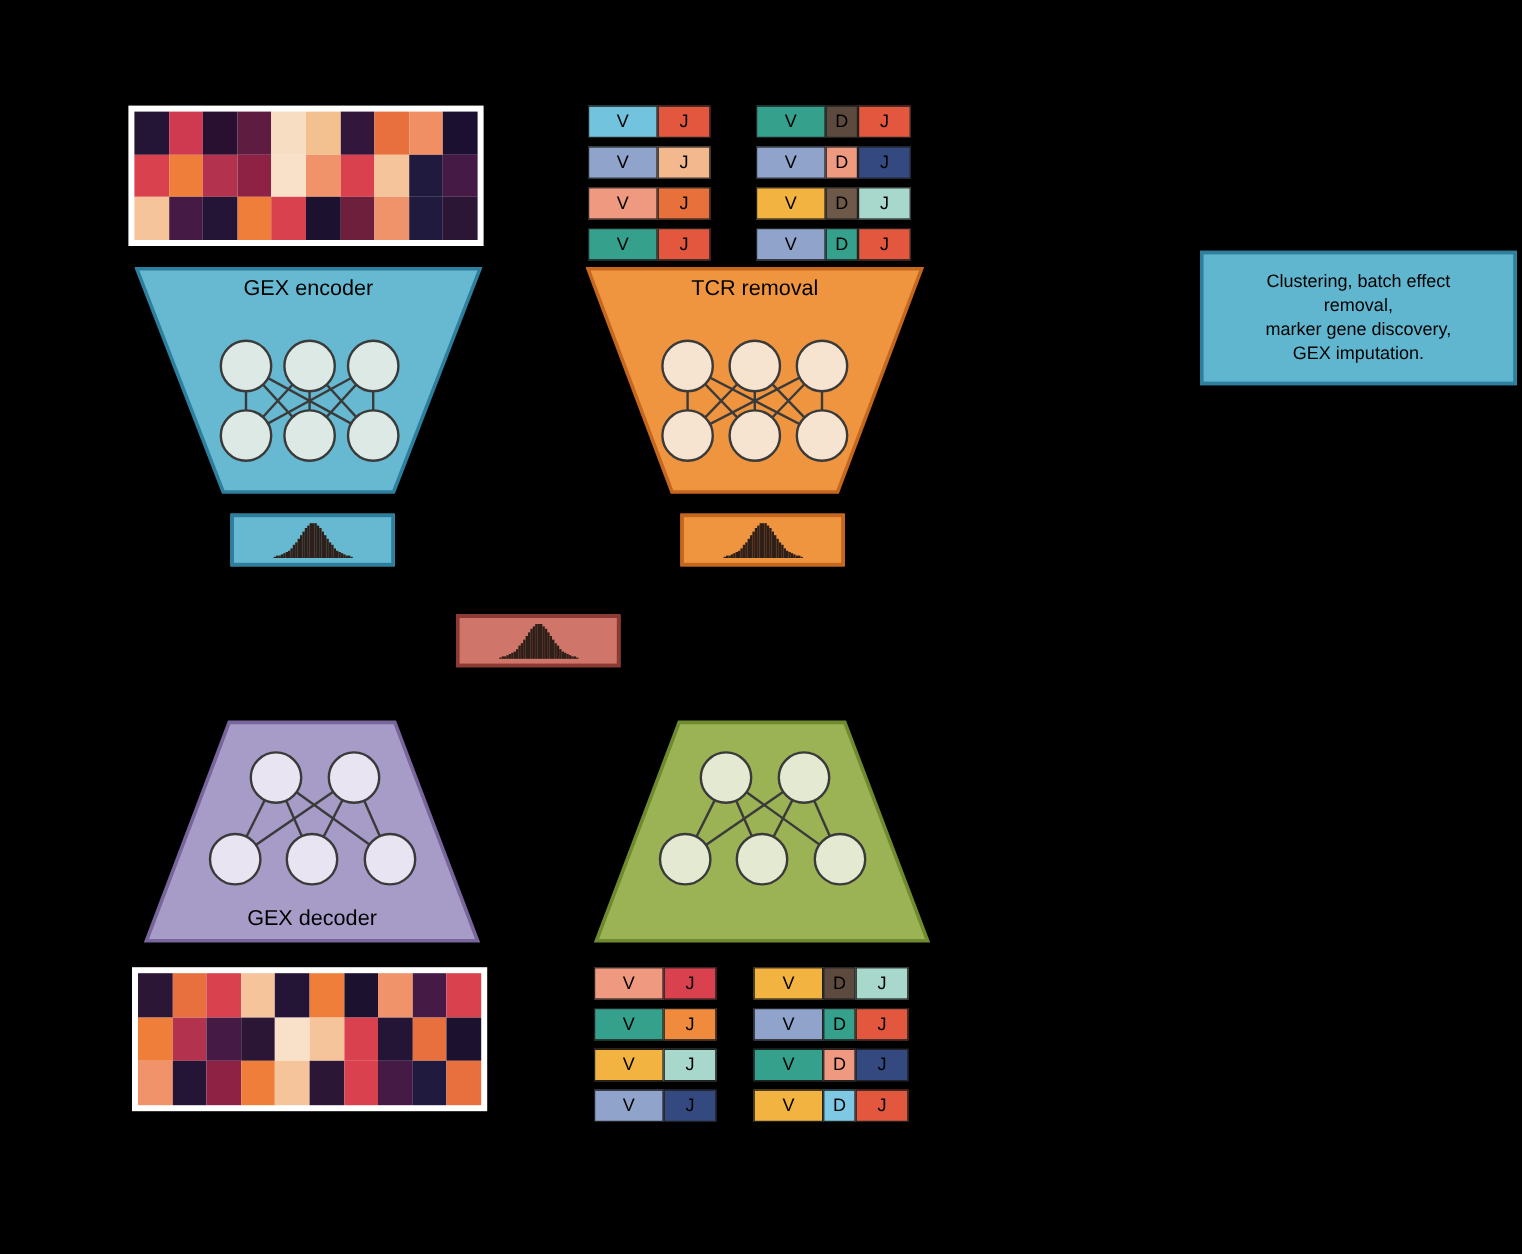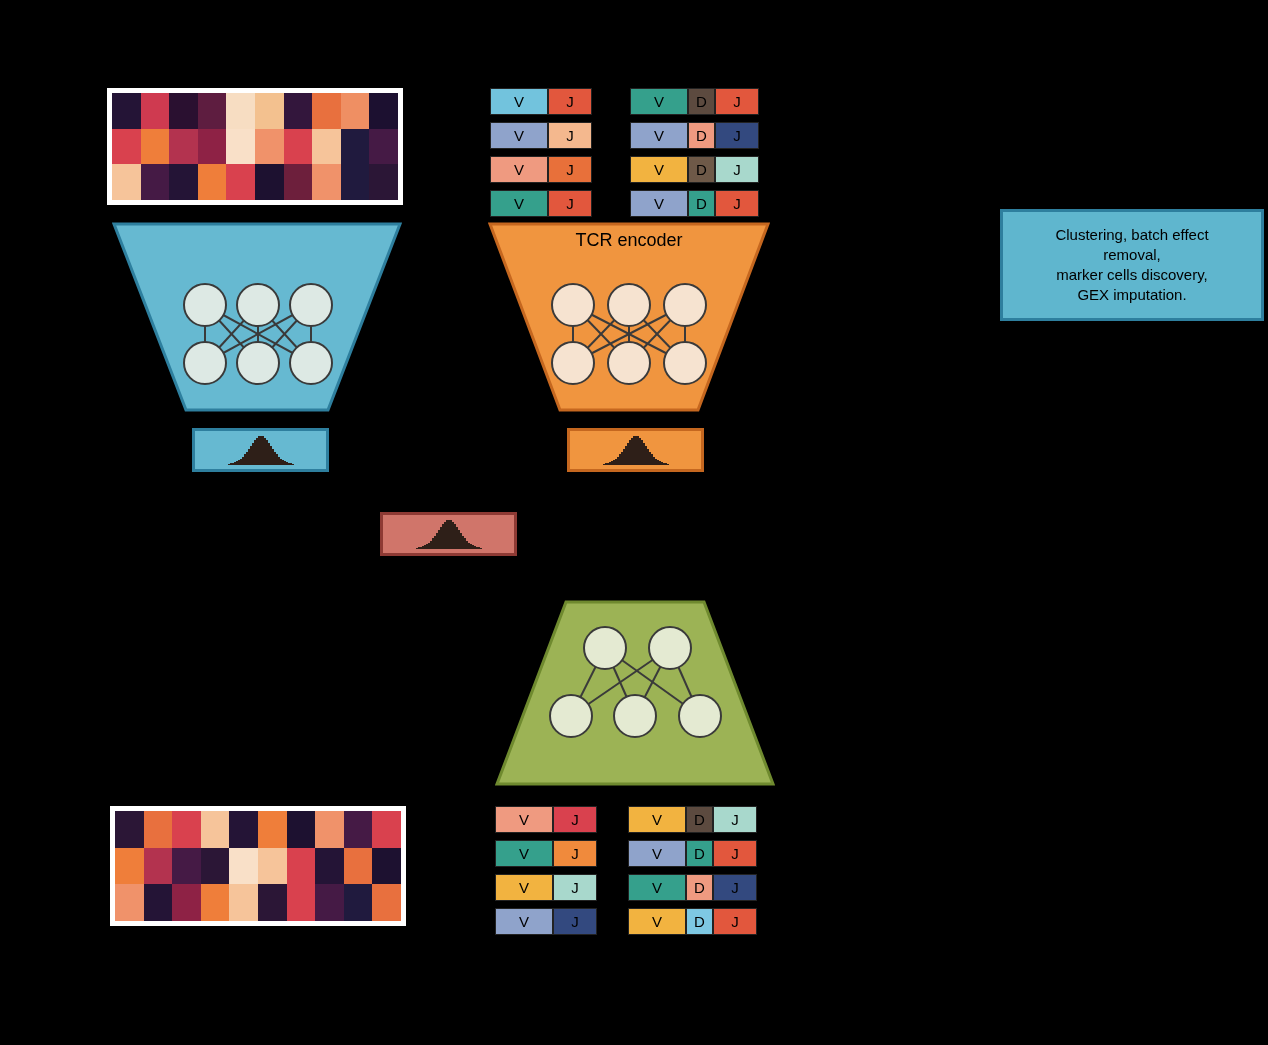--- a/index.html
+++ b/index.html
@@ -135,20 +135,21 @@
       </g>
       <g stroke="#3a3a3a" stroke-width="2">
         <circle cx="93" cy="83" r="21" fill="#dde9e4"></circle>
         <circle cx="146" cy="83" r="21" fill="#dde9e4"></circle>
         <circle cx="199" cy="83" r="21" fill="#dde9e4"></circle>
         <circle cx="93" cy="141" r="21" fill="#dde9e4"></circle>
         <circle cx="146" cy="141" r="21" fill="#dde9e4"></circle>
         <circle cx="199" cy="141" r="21" fill="#dde9e4"></circle>
       </g>
     </svg>
+    <div class="trap-label label-top">GEX encoder</div>
   </div>
 
   <div class="trapezoid" style="left:488px;top:222px;width:282px;height:190px;">
     <svg width="282" height="190" viewBox="0 0 282 190">
       <polygon points="2,2 280,2 210,188 72,188" stroke-width="3" fill="#f0953f" stroke="#c5671f"></polygon>
       <g stroke="#3a3a3a" stroke-width="2">
         <line x1="85" y1="83" x2="85" y2="141"></line>
           <line x1="85" y1="83" x2="141" y2="141"></line>
           <line x1="85" y1="83" x2="197" y2="141"></line>
         <line x1="141" y1="83" x2="85" y2="141"></line>
@@ -160,21 +161,21 @@
       </g>
       <g stroke="#3a3a3a" stroke-width="2">
         <circle cx="85" cy="83" r="21" fill="#f6e3d0"></circle>
         <circle cx="141" cy="83" r="21" fill="#f6e3d0"></circle>
         <circle cx="197" cy="83" r="21" fill="#f6e3d0"></circle>
         <circle cx="85" cy="141" r="21" fill="#f6e3d0"></circle>
         <circle cx="141" cy="141" r="21" fill="#f6e3d0"></circle>
         <circle cx="197" cy="141" r="21" fill="#f6e3d0"></circle>
       </g>
     </svg>
-    <div class="trap-label label-top">TCR encoder</div>
+    <div class="trap-label label-top">TCR removal</div>
   </div>
 
   <div class="latent-box" style="left: 192px; top: 428px; width: 137px; height: 44px; background-color: rgb(102, 185, 209); border-color: rgb(46, 127, 158);">
     <div class="gauss">
         <div class="gauss-bar" style="height: 1px;"></div>
         <div class="gauss-bar" style="height: 2px;"></div>
         <div class="gauss-bar" style="height: 2px;"></div>
         <div class="gauss-bar" style="height: 3px;"></div>
         <div class="gauss-bar" style="height: 4px;"></div>
         <div class="gauss-bar" style="height: 5px;"></div>
@@ -275,33 +276,54 @@
         <div class="gauss-bar" style="height: 6px;"></div>
         <div class="gauss-bar" style="height: 5px;"></div>
         <div class="gauss-bar" style="height: 4px;"></div>
         <div class="gauss-bar" style="height: 3px;"></div>
         <div class="gauss-bar" style="height: 2px;"></div>
         <div class="gauss-bar" style="height: 2px;"></div>
         <div class="gauss-bar" style="height: 1px;"></div>
       </div>
   </div>
 
-
-  <div class="trapezoid" style="left:495px;top:600px;width:280px;height:240px;">
+  <div class="trapezoid" style="left:120px;top:600px;width:280px;height:186px;">
     <svg width="280" height="186" viewBox="0 0 280 186">
-      <polygon points="71,2 209,2 278,184 2,184" stroke-width="3" fill="#9cb355" stroke="#6f8a2f"></polygon>
+      <polygon points="71,2 209,2 278,184 2,184" stroke-width="3" fill="#a79cc8" stroke="#77659b"></polygon>
       <g stroke="#3a3a3a" stroke-width="2">
         <line x1="110" y1="48" x2="76" y2="116"></line>
           <line x1="110" y1="48" x2="140" y2="116"></line>
           <line x1="110" y1="48" x2="205" y2="116"></line>
         <line x1="175" y1="48" x2="76" y2="116"></line>
           <line x1="175" y1="48" x2="140" y2="116"></line>
           <line x1="175" y1="48" x2="205" y2="116"></line>
       </g>
       <g stroke="#3a3a3a" stroke-width="2">
+        <circle cx="110" cy="48" r="21" fill="#e8e4f2"></circle>
+        <circle cx="175" cy="48" r="21" fill="#e8e4f2"></circle>
+        <circle cx="76" cy="116" r="21" fill="#e8e4f2"></circle>
+        <circle cx="140" cy="116" r="21" fill="#e8e4f2"></circle>
+        <circle cx="205" cy="116" r="21" fill="#e8e4f2"></circle>
+      </g>
+    </svg>
+    <div class="trap-label label-bottom">GEX decoder</div>
+  </div>
+
+  <div class="trapezoid" style="left:495px;top:600px;width:280px;height:240px;">
+    <svg width="280" height="186" viewBox="0 0 280 186">
+      <polygon points="71,2 209,2 278,184 2,184" stroke-width="3" fill="#9cb355" stroke="#6f8a2f"></polygon>
+      <g stroke="#3a3a3a" stroke-width="2">
+        <line x1="110" y1="48" x2="76" y2="116"></line>
+          <line x1="110" y1="48" x2="140" y2="116"></line>
+          <line x1="110" y1="48" x2="205" y2="116"></line>
+        <line x1="175" y1="48" x2="76" y2="116"></line>
+          <line x1="175" y1="48" x2="140" y2="116"></line>
+          <line x1="175" y1="48" x2="205" y2="116"></line>
+      </g>
+      <g stroke="#3a3a3a" stroke-width="2">
         <circle cx="110" cy="48" r="21" fill="#e4ead2"></circle>
         <circle cx="175" cy="48" r="21" fill="#e4ead2"></circle>
         <circle cx="76" cy="116" r="21" fill="#e4ead2"></circle>
         <circle cx="140" cy="116" r="21" fill="#e4ead2"></circle>
         <circle cx="205" cy="116" r="21" fill="#e4ead2"></circle>
       </g>
     </svg>
     <div class="trap-label label-bottom">TCR decoder</div>
   </div>
 
@@ -380,16 +402,16 @@
       </div>
       <div class="vdj-row">
         <div class="vdj-seg seg-V" style="background-color: rgb(242, 179, 64);">V</div>
         <div class="vdj-seg seg-D" style="background-color: rgb(126, 200, 227);">D</div>
         <div class="vdj-seg seg-J" style="background-color: rgb(226, 87, 61);">J</div>
       </div>
     </div>
 
   <div class="note-box" style="left: 1000px; top: 209px; width: 264px; height: 112px; background-color: rgb(95, 182, 206); border-color: rgb(46, 127, 158);">Clustering, batch effect
 removal,
-marker cells discovery,
+marker gene discovery,
 GEX imputation.</div>
 
 </div>
 
 </body></html>

